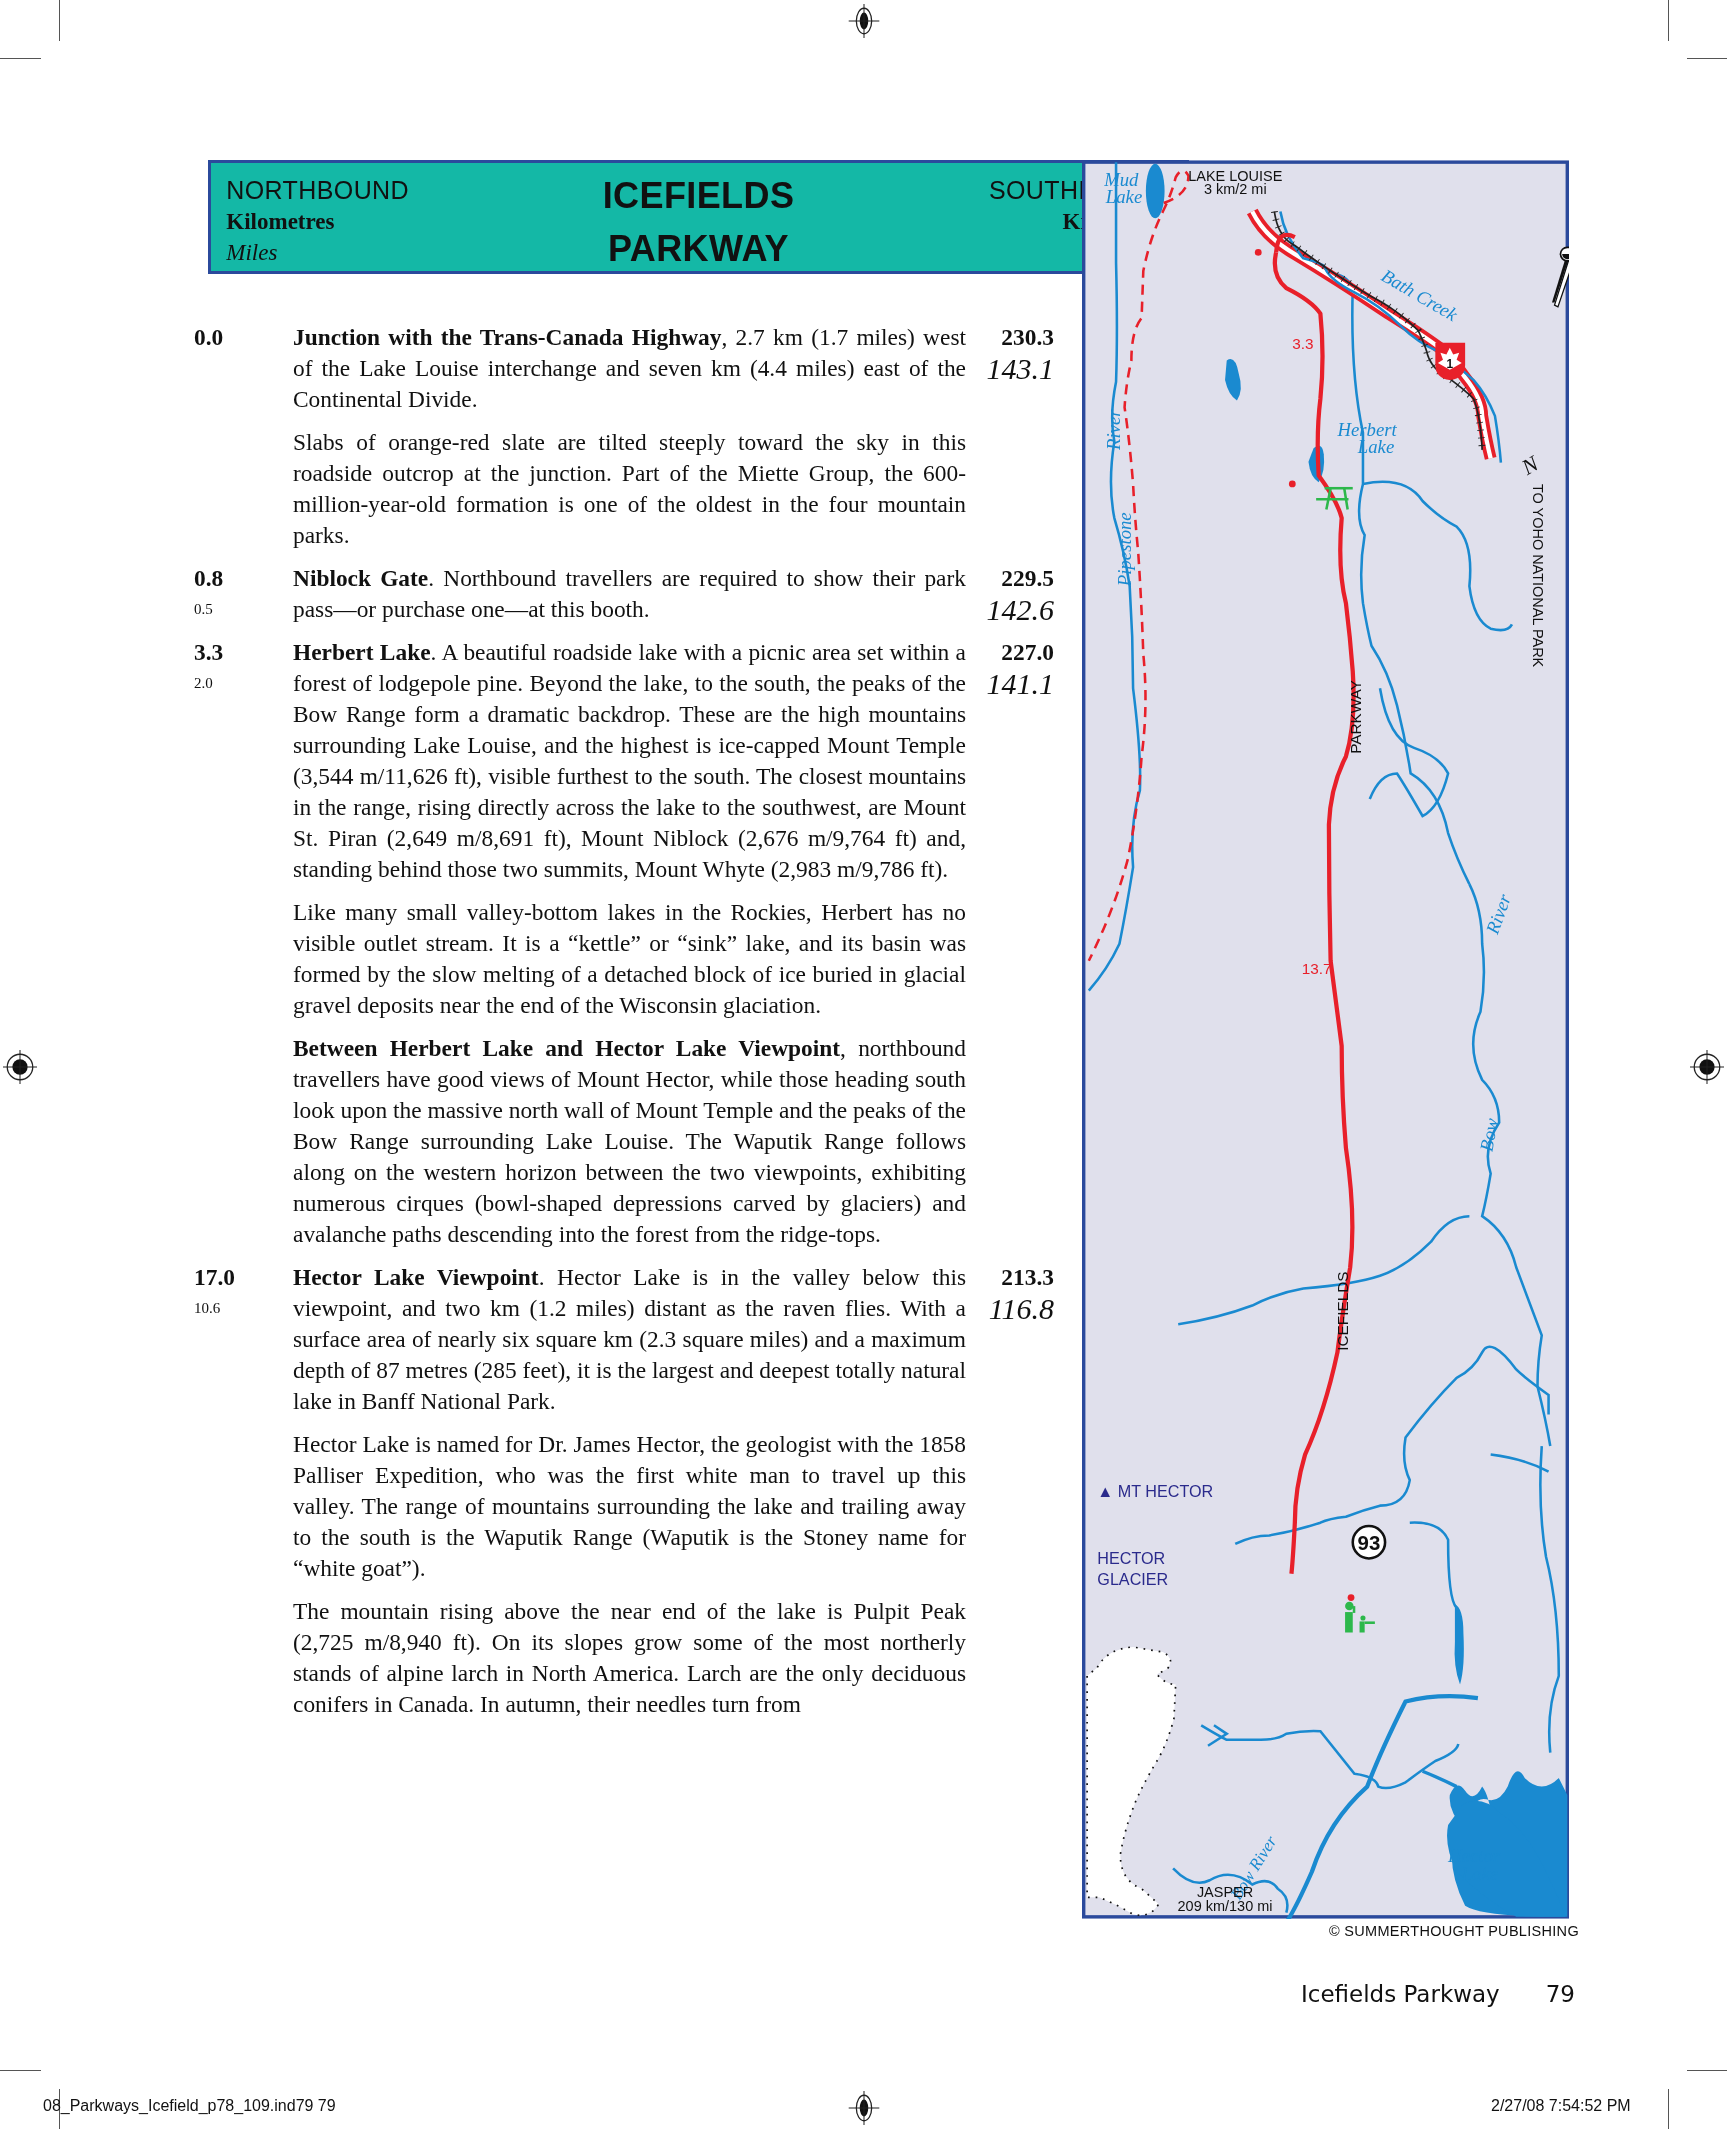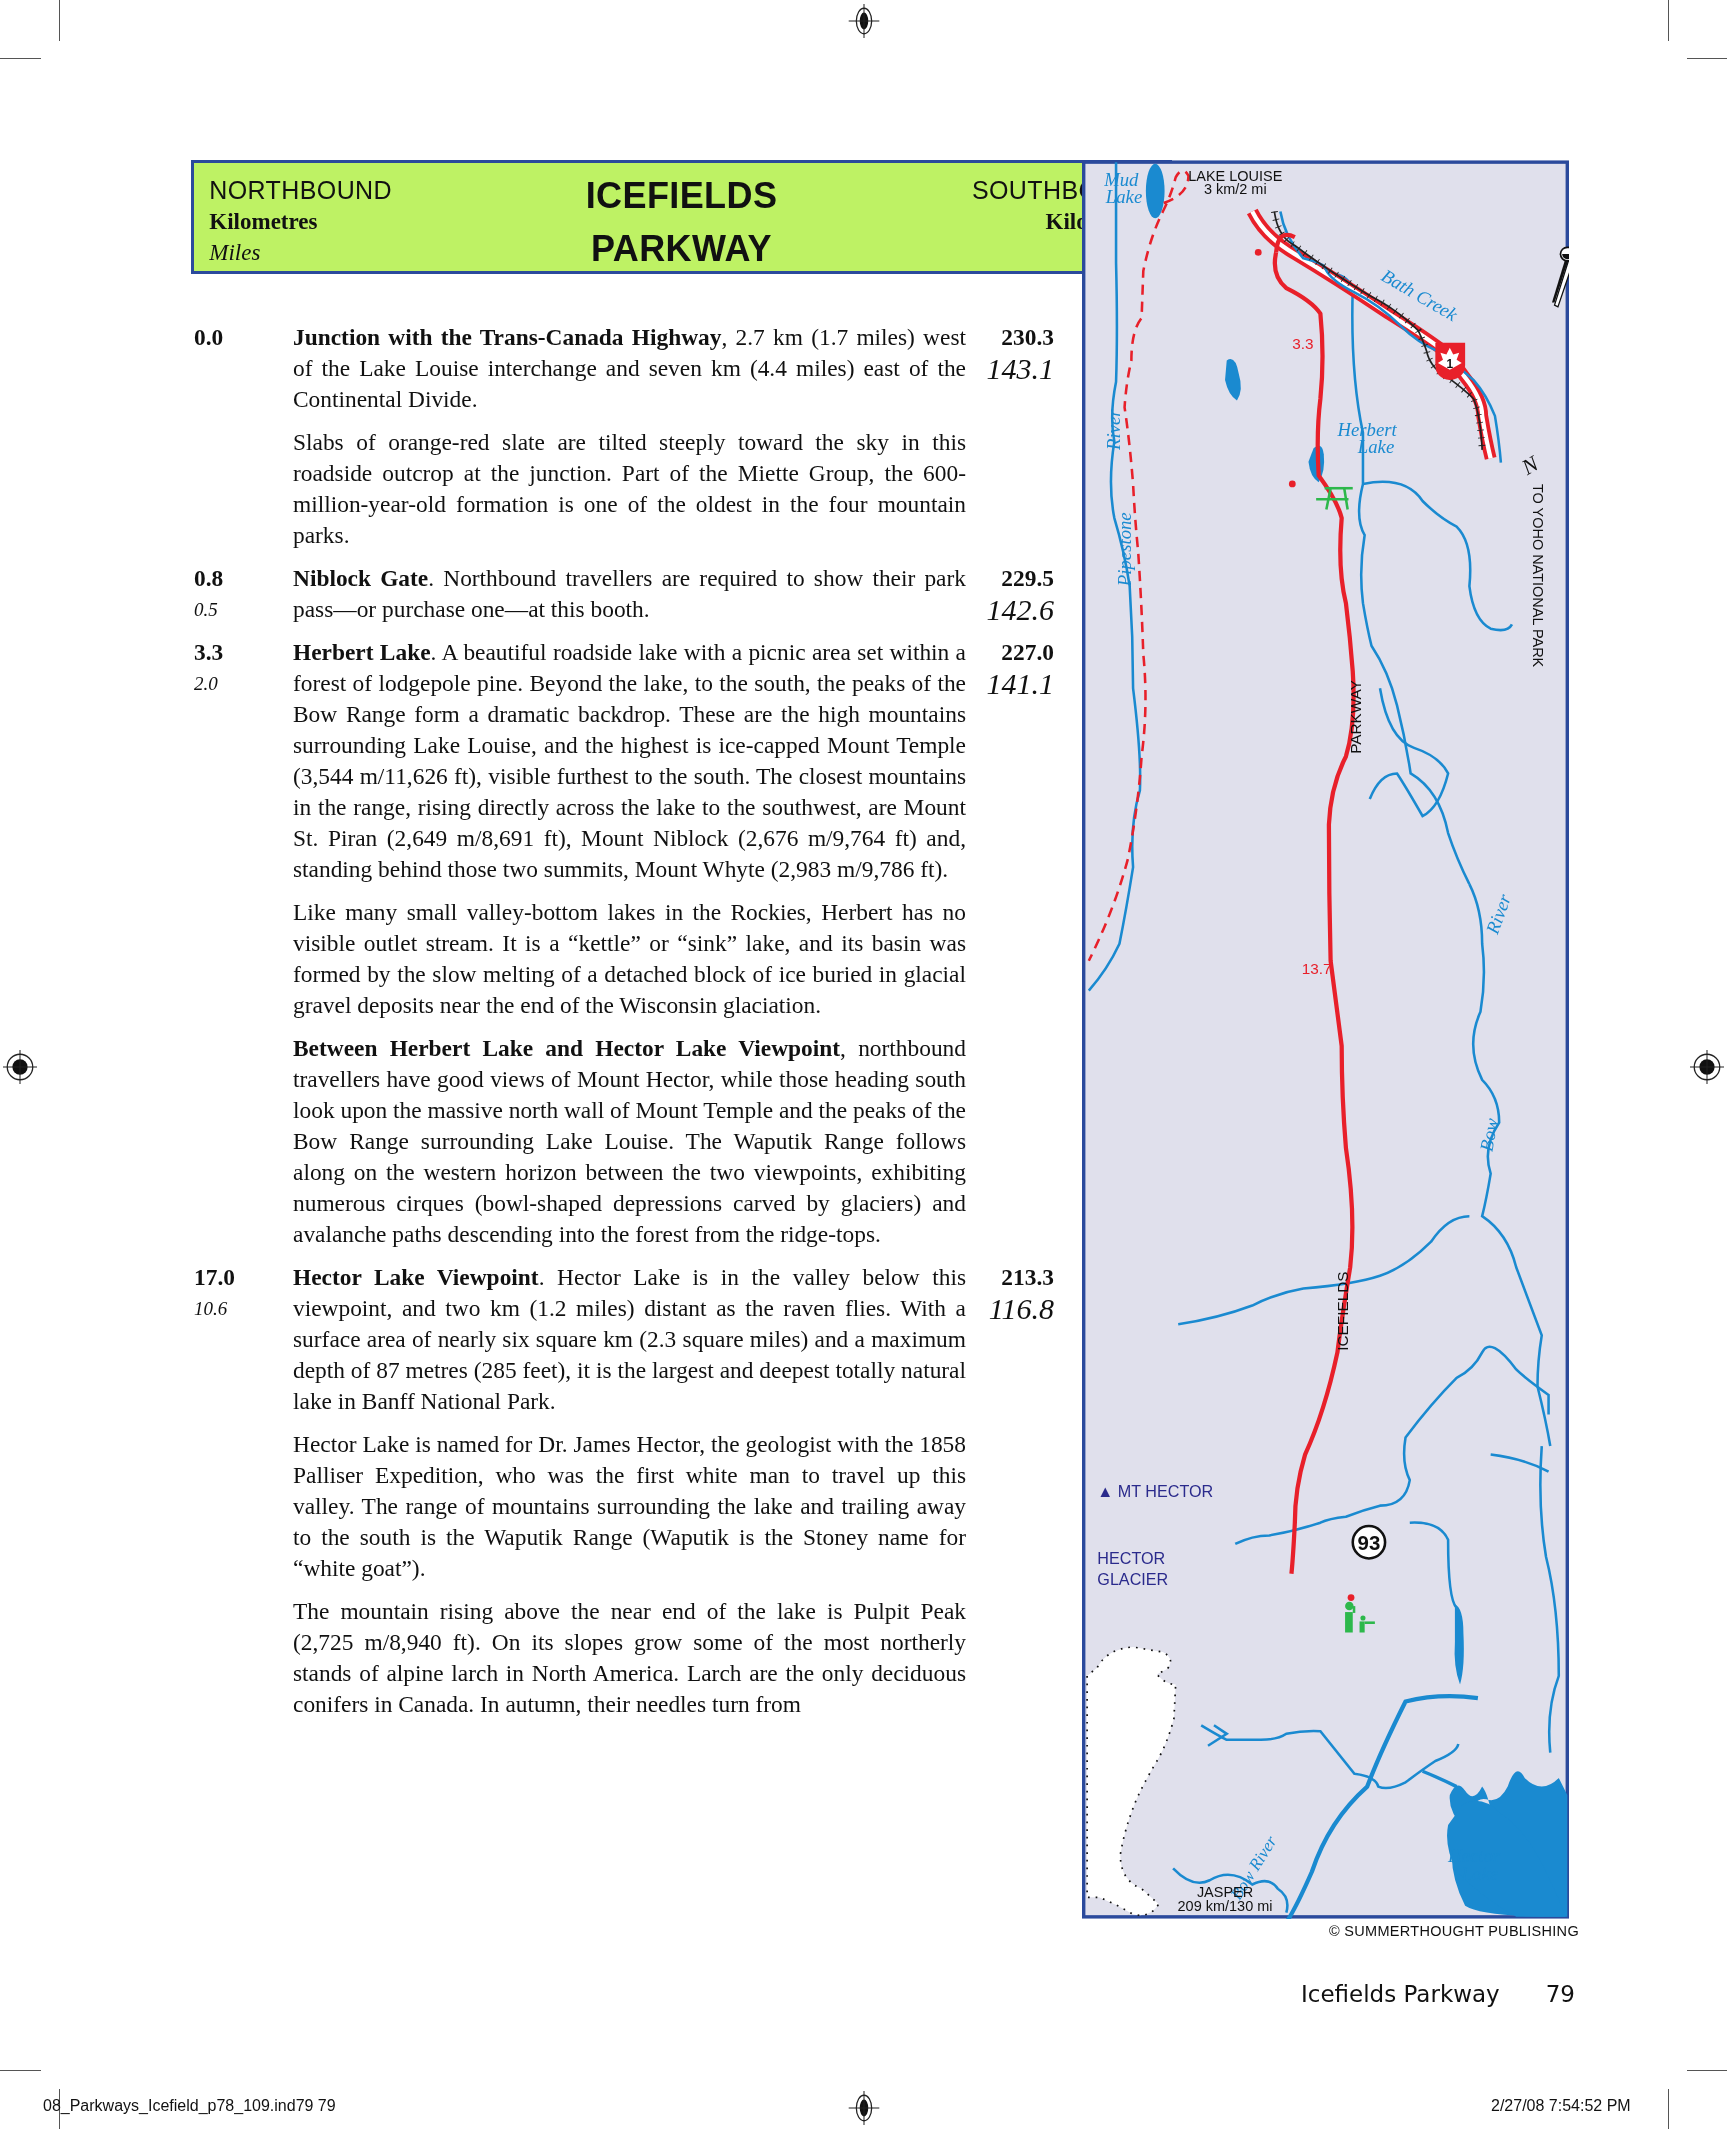--- a/index.html
+++ b/index.html
@@ -4,40 +4,40 @@
 <style>
   html, body { margin: 0; padding: 0; background: #ffffff; }
   body { width: 1727px; height: 2130px; position: relative; overflow: hidden; font-family: "Liberation Serif", serif; color: #111; }
 
   
   .crop { position: absolute; background: #555; }
   .reg { position: absolute; width: 34px; height: 34px; }
 
   
   #header-box {
-    position: absolute; left: 191px; top: 160px; width: 981px; height: 114px;
-    background: #bef264; border: 3.4px solid #2b4a9c; box-sizing: border-box;
+    position: absolute; left: 208px; top: 160px; width: 981px; height: 114px;
+    background: #14b8a6; border: 3.4px solid #2b4a9c; box-sizing: border-box;
   }
   .hb-col { position: absolute; top: 12px; }
   .hb-left { left: 15.3px; text-align: left; }
   .hb-right { right: 15.3px; text-align: right; }
   .hb-dir { font-family: "Liberation Sans", sans-serif; font-size: 25px; letter-spacing: 0.4px; line-height: 31px; }
   .hb-km { font-family: "Liberation Serif", serif; font-weight: bold; font-size: 23px; line-height: 31px; }
   .hb-mi { font-family: "Liberation Serif", serif; font-style: italic; font-size: 23px; line-height: 31px; }
   .hb-title { position: absolute; left: 0; right: 0; text-align: center; font-family: "Liberation Sans", sans-serif; font-weight: bold; font-size: 36px; letter-spacing: 0.4px; }
   .hb-title.t1 { top: 12px; }
   .hb-title.t2 { top: 65px; }
 
   
   #content { position: absolute; left: 194px; top: 322px; width: 860px; }
   .entry { position: relative; margin-bottom: 12px; }
   .para { position: relative; margin-left: 99px; width: 673px; font-size: 23.4px; line-height: 31px; text-align: justify; margin-bottom: 12px; }
   .para b { font-weight: bold; }
   .km-left { position: absolute; left: 0; top: 0; font-weight: bold; font-size: 23.4px; line-height: 31px; }
-  .mi-left { position: absolute; left: 0; top: 31px; font-style: italic; font-size: 19px; line-height: 31px; }
+  .mi-left { position: absolute; left: 0; top: 31px; font-size: 15px; line-height: 31px; }
   .km-right { position: absolute; right: 0; top: 0; font-weight: bold; font-size: 23.4px; line-height: 31px; text-align: right; }
   .mi-right { position: absolute; right: 0; top: 31px; font-style: italic; font-size: 30px; line-height: 31px; text-align: right; }
 
   
   #map { position: absolute; left: 1082px; top: 160px; width: 487px; height: 1759px; }
   #map svg { width: 100%; height: 100%; display: block; }
   .copyright { position: absolute; left: 1329px; top: 1923px; font-family: "Liberation Sans", sans-serif; font-size: 14.5px; letter-spacing: 0.3px; }
 
   
   .running-foot { position: absolute; top: 1981px; left: 1301px; font-family: "DejaVu Sans", sans-serif; font-size: 23px; }

